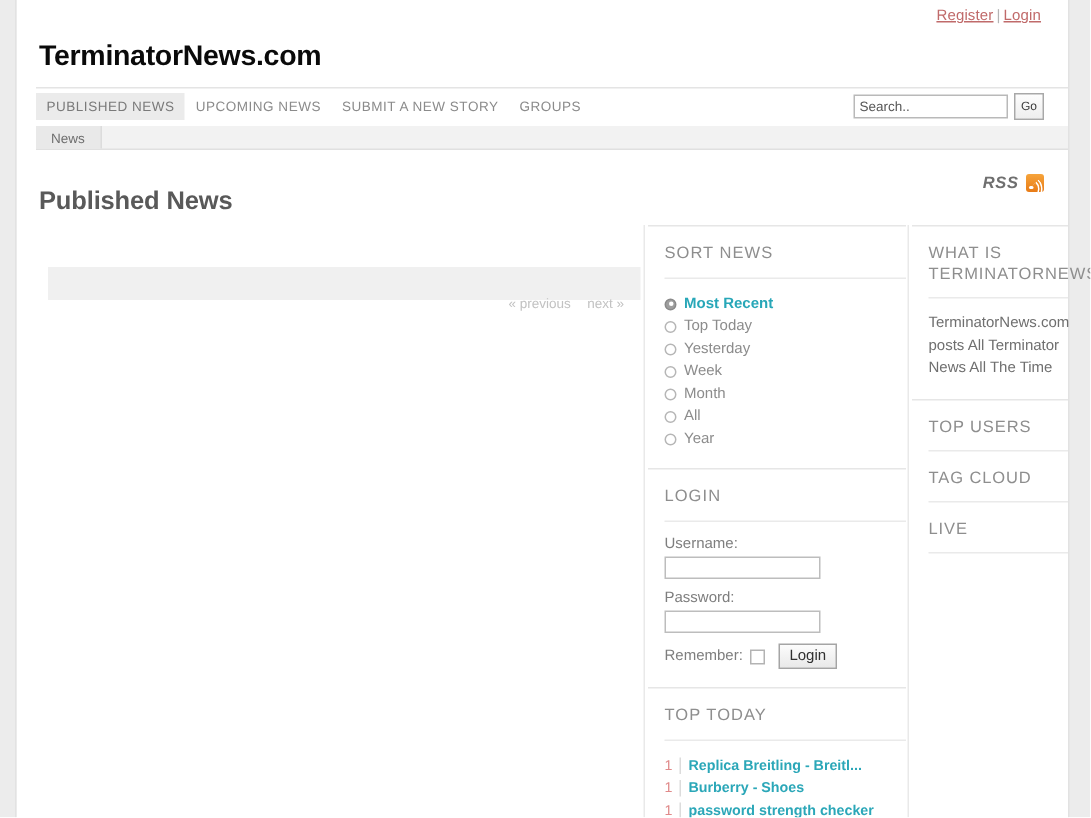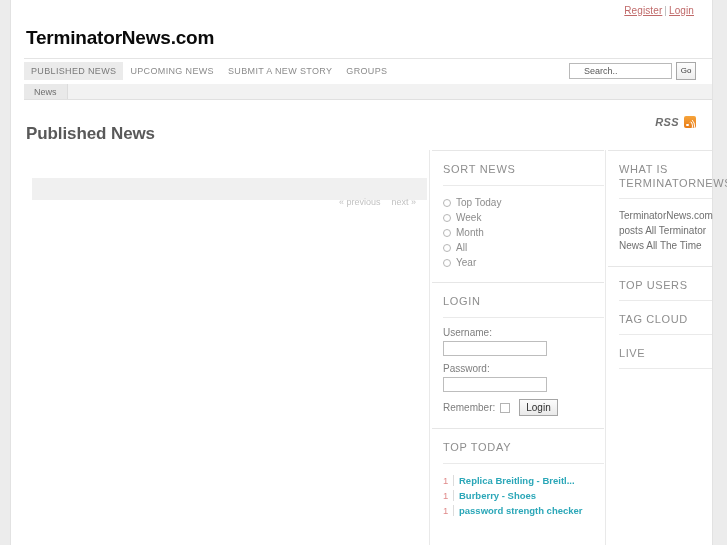--- a/index.html
+++ b/index.html
@@ -75,21 +75,21 @@
   .searchwrap {
     position: absolute; right: 16px; top: 62px;
     display: flex; align-items: center; gap: 4px;
   }
   .search-input {
     width: 103px; height: 16px;
     border: 1px solid #b9b9b9;
     background: #fff;
     font-family: "Liberation Sans", sans-serif;
     font-size: 9px; color: #585858;
-    padding: 0 14px;
+    padding: 0 3px;
     outline: none;
   }
   .search-go {
     width: 20px; height: 18px;
     border: 1px solid #a8a8a8;
     background: linear-gradient(#fdfdfd, #eeeeee);
     font-family: "Liberation Sans", sans-serif;
     font-size: 8px; color: #3a3a3a;
     cursor: pointer;
     padding: 0;
@@ -325,23 +325,31 @@
     <div class="divider-v1"></div>
 
     <div class="col-mid">
 
       <div class="widget">
         <div class="widget-rule-top"></div>
         <div class="widget-title">SORT NEWS</div>
         <div class="widget-rule"></div>
         <div class="widget-body">
           <ul class="sortlist">
+            <li class="selected">
+              <span class="radio checked"></span>
+              <span class="lbl">Most Recent</span>
+            </li>
             <li>
               <span class="radio"></span>
               <span class="lbl">Top Today</span>
+            </li>
+            <li>
+              <span class="radio"></span>
+              <span class="lbl">Yesterday</span>
             </li>
             <li>
               <span class="radio"></span>
               <span class="lbl">Week</span>
             </li>
             <li>
               <span class="radio"></span>
               <span class="lbl">Month</span>
             </li>
             <li>

